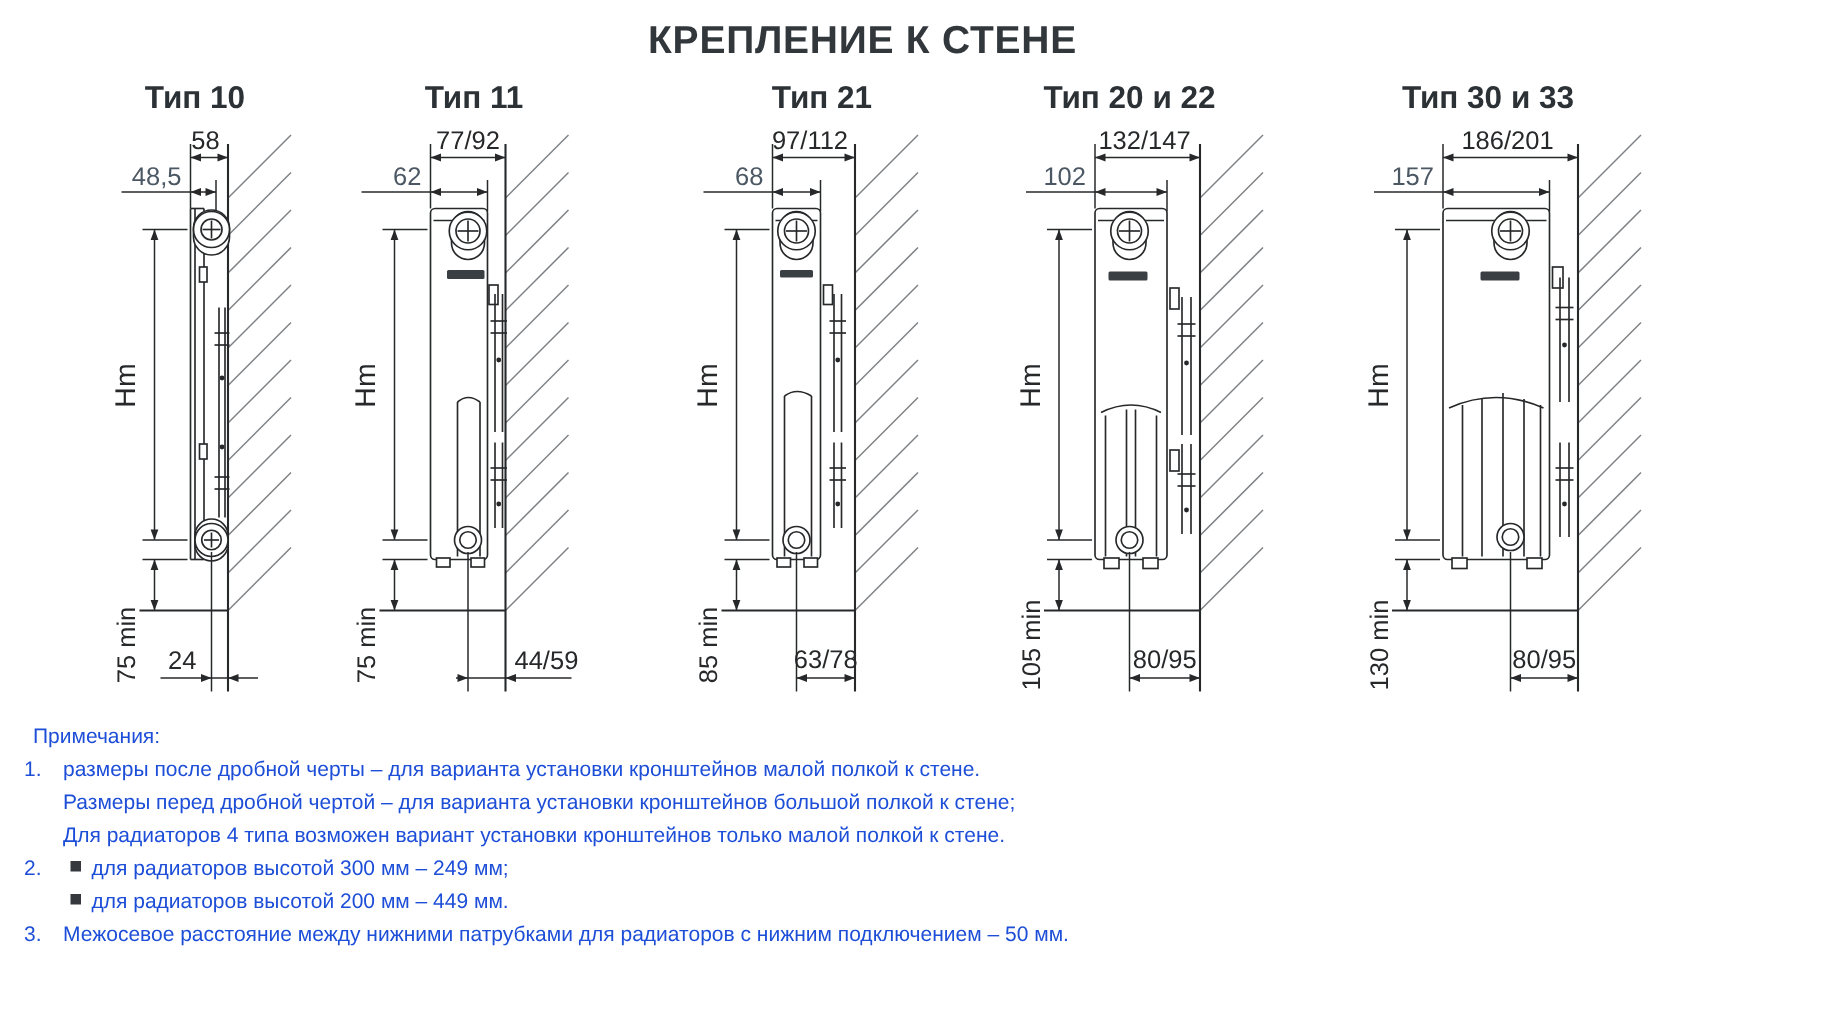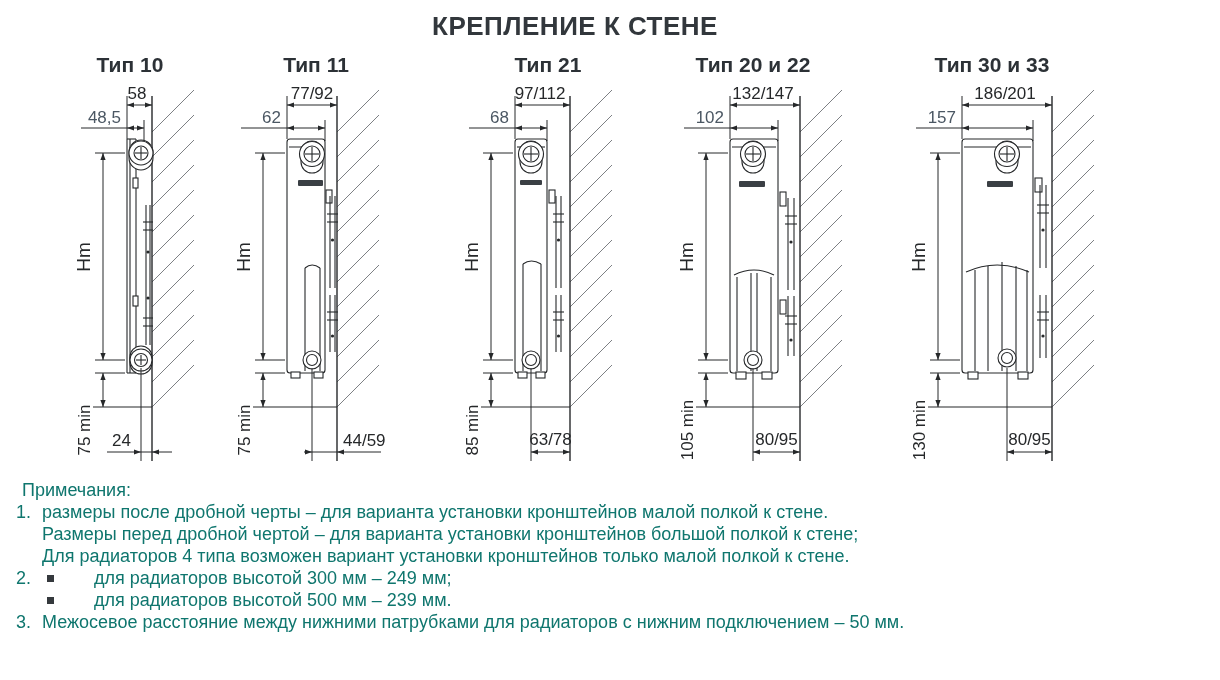--- a/index.html
+++ b/index.html
@@ -6,26 +6,26 @@
   body{width:1220px;height:680px;position:relative;overflow:hidden;
        font-family:"Liberation Sans",sans-serif;color:#3a3e42;}
   .page-title{position:absolute;top:7px;left:571px;transform:translateX(-50%);
        margin:4px;font-size:26px;font-weight:bold;letter-spacing:.5px;color:#32373c;white-space:nowrap;}
   #diagram-svg{position:absolute;top:0;left:0;}
   #diagram-svg text{font-family:"Liberation Sans",sans-serif;fill:#26282a;}
   #diagram-svg .type-title{font-size:21px;font-weight:600;fill:#2c3136;}
   #diagram-svg .dim-label{font-size:17px;}
   #diagram-svg .dim-offset{fill:#4b5763;}
   #diagram-svg .hm-label{font-size:19px;}
-  .notes{position:absolute;left:16px;top:479px;width:1190px;font-size:18px;line-height:22px;color:#0f766e;}
+  .notes{position:absolute;left:16px;top:479px;width:1190px;font-size:14px;line-height:22px;color:#1d4ed8;}
   .notes-heading{margin-left:6px;}
   .note-row{display:flex;align-items:flex-start;}
   .note-num{width:26px;flex:0 0 26px;}
   .note-body{flex:1;}
-  .bullet-row{display:flex;align-items:baseline;margin-left:5px;gap:33px;}
+  .bullet-row{display:flex;align-items:baseline;margin-left:5px;}
   .bullet-sq{width:7px;height:7px;background:#35393d;display:inline-block;
        flex:0 0 7px;margin-right:7px;position:relative;top:-2px;}
 </style>
 </head>
 <body>
 
 <h1 class="page-title">КРЕПЛЕНИЕ К СТЕНЕ</h1>
 
 <svg id="diagram-svg" width="1220" height="478" viewBox="0 0 1220 478">
   <g id="dia0">
@@ -414,21 +414,21 @@
 
   <div class="note-row">
     <span class="note-num">2.</span>
     <div class="note-body">
       <div class="bullet-row">
         <span class="bullet-sq"></span>
         <span>для радиаторов высотой 300 мм – 249 мм;</span>
       </div>
       <div class="bullet-row">
         <span class="bullet-sq"></span>
-        <span>для радиаторов высотой 500 мм – 239 мм.</span>
+        <span>для радиаторов высотой 200 мм – 449 мм.</span>
       </div>
     </div>
   </div>
 
   <div class="note-row">
     <span class="note-num">3.</span>
     <div class="note-body">
       <div>Межосевое расстояние между нижними патрубками для радиаторов с нижним подключением – 50 мм.</div>
     </div>
   </div>

